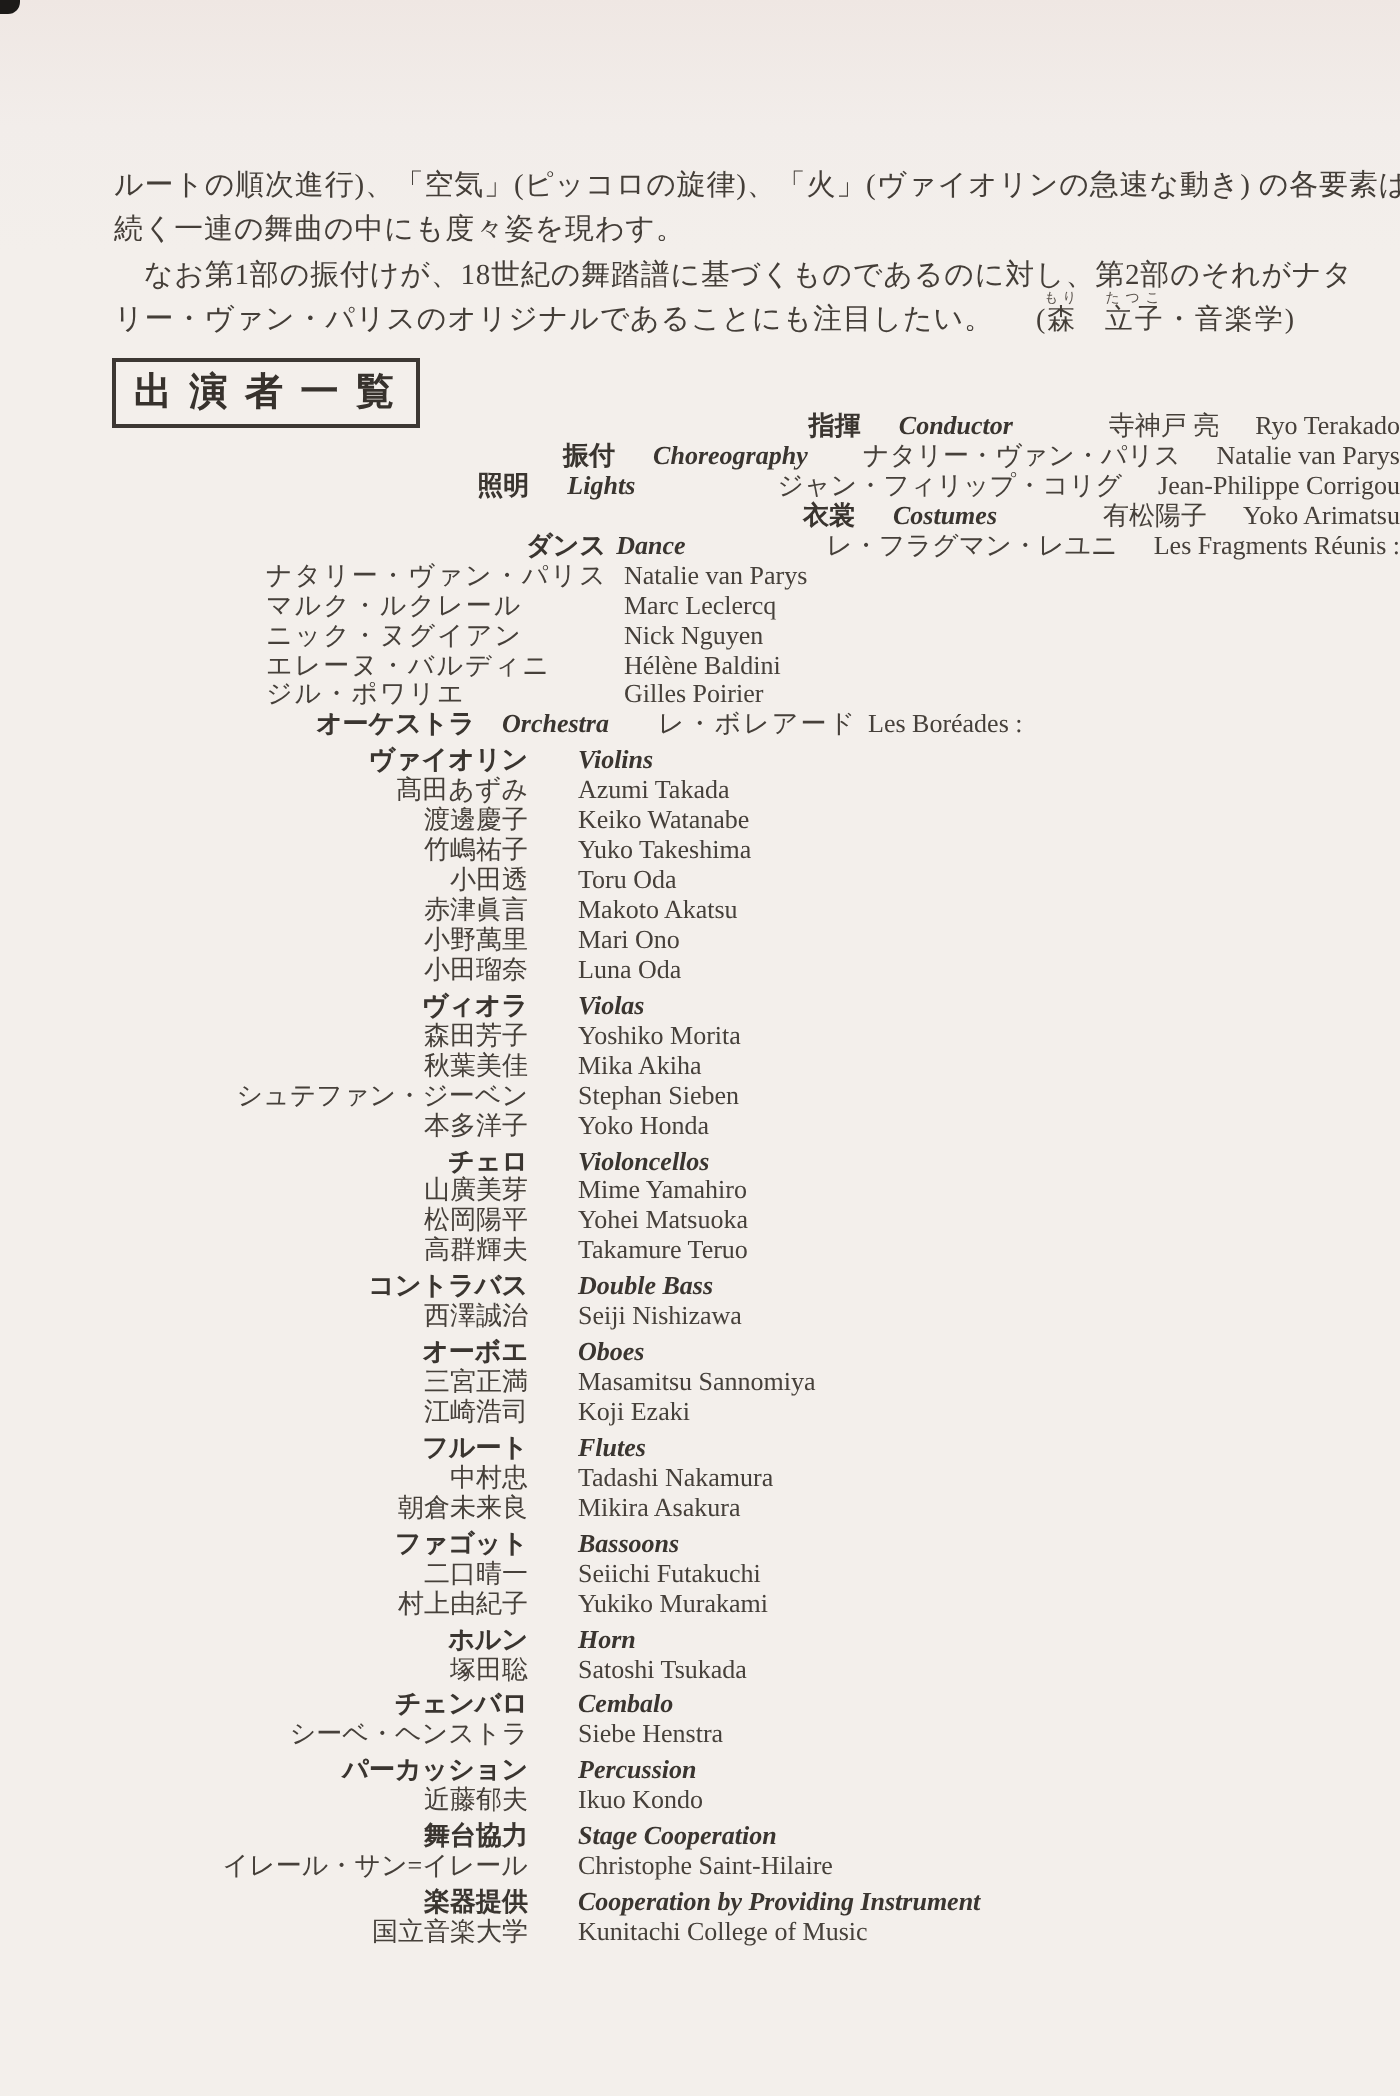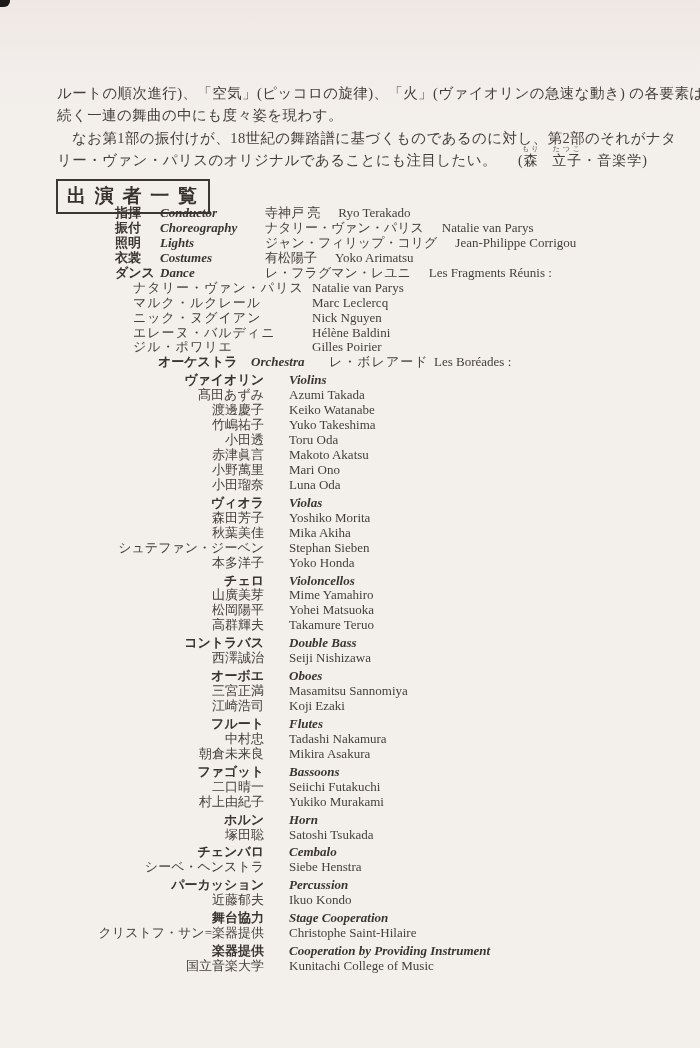--- a/index.html
+++ b/index.html
@@ -40,21 +40,21 @@
   }
   
   .cast-list{
     position:absolute;left:0;top:206px;width:700px;
     font-size:13px;color:#46403a;
   }
   .row{height:14.95px;line-height:14.95px;display:flex;white-space:pre;padding-left:24px;}
   .bold-jp{font-weight:bold;color:#3a3530;}
   .italic-bold{font-style:italic;font-weight:bold;color:#3a3530;}
   
-  .staff{padding-left:115px;}
+  .staff{padding-left:115px;justify-content:flex-end;}
   .staff .role-jp{display:inline-block;width:45px;font-weight:bold;color:#3a3530;}
   .staff .role-en{display:inline-block;width:105px;font-style:italic;font-weight:bold;color:#3a3530;}
   .staff .name-jp{display:inline-block;margin-right:18px;}
   
   .orchestra-header{padding-left:122px;margin-left:36px;}
   .orchestra-header .oh-jp{display:inline-block;width:93px;font-weight:bold;color:#3a3530;}
   .orchestra-header .oh-en{display:inline-block;width:78px;font-style:italic;font-weight:bold;color:#3a3530;}
   .orchestra-header .oh-name-jp{display:inline-block;width:105px;letter-spacing:1px;}
   
   .member{padding-left:133px;}
@@ -124,18 +124,18 @@
       <div class="row section"><span class="col-right bold-jp">ファゴット</span><span class="col-en italic-bold">Bassoons</span></div>
       <div class="row player"><span class="col-right">二口晴一</span><span class="col-en">Seiichi Futakuchi</span></div>
       <div class="row player"><span class="col-right">村上由紀子</span><span class="col-en">Yukiko Murakami</span></div>
       <div class="row section"><span class="col-right bold-jp">ホルン</span><span class="col-en italic-bold">Horn</span></div>
       <div class="row player"><span class="col-right">塚田聡</span><span class="col-en">Satoshi Tsukada</span></div>
       <div class="row section"><span class="col-right bold-jp">チェンバロ</span><span class="col-en italic-bold">Cembalo</span></div>
       <div class="row player"><span class="col-right">シーベ・ヘンストラ</span><span class="col-en">Siebe Henstra</span></div>
       <div class="row section"><span class="col-right bold-jp">パーカッション</span><span class="col-en italic-bold">Percussion</span></div>
       <div class="row player"><span class="col-right">近藤郁夫</span><span class="col-en">Ikuo Kondo</span></div>
       <div class="row section"><span class="col-right bold-jp">舞台協力</span><span class="col-en italic-bold">Stage Cooperation</span></div>
-      <div class="row player"><span class="col-right">クリストフ・サン=楽器提供</span><span class="col-en">Christophe Saint-Hilaire</span></div>
+      <div class="row player"><span class="col-right">イレール・サン=イレール</span><span class="col-en">Christophe Saint-Hilaire</span></div>
       <div class="row section"><span class="col-right bold-jp">楽器提供</span><span class="col-en italic-bold">Cooperation by Providing Instrument</span></div>
       <div class="row player"><span class="col-right">国立音楽大学</span><span class="col-en">Kunitachi College of Music</span></div>
     </div>
 
 </div>
 
 </body></html>

